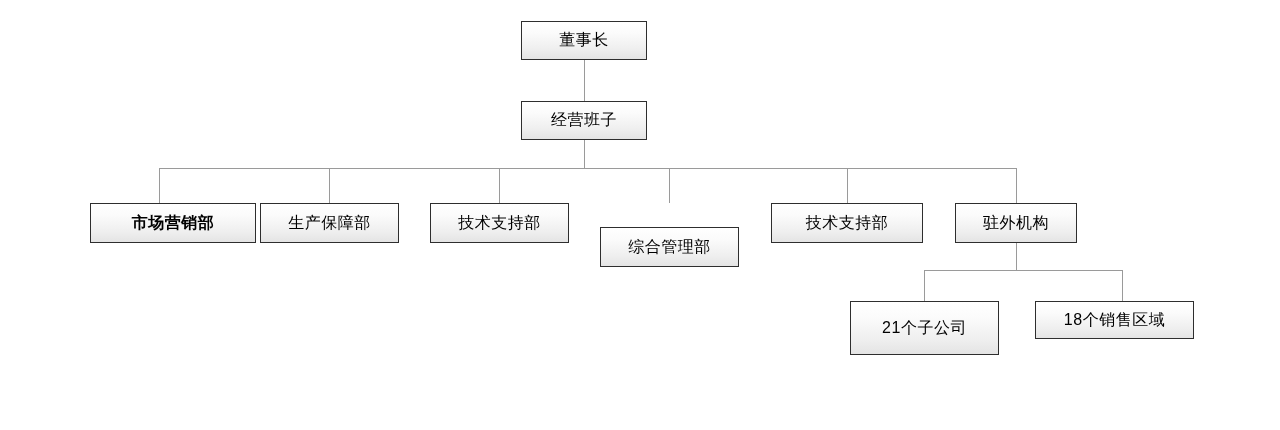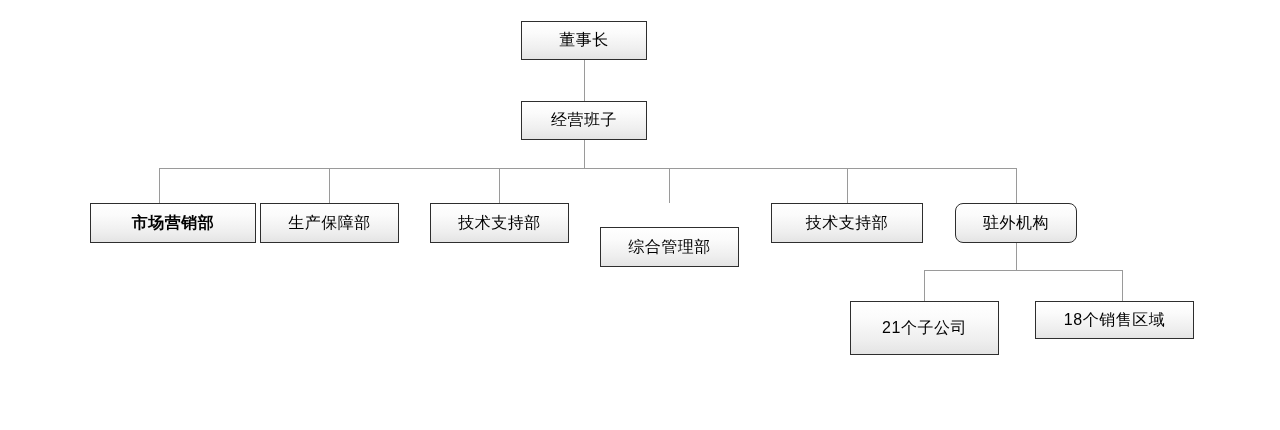--- a/index.html
+++ b/index.html
@@ -81,21 +81,21 @@
   </div>
 
   <div class="node-box" style="left:600px; top:203px; width:139px; height:40px;margin-top:24px;">
     <span>综合管理部</span>
   </div>
 
   <div class="node-box" style="left:771px; top:203px; width:152px; height:40px;">
     <span>技术支持部</span>
   </div>
 
-  <div class="node-box" style="left:955px; top:203px; width:122px; height:40px;border-radius:8px;">
+  <div class="node-box" style="left:955px; top:203px; width:122px; height:40px;">
     <span>驻外机构</span>
   </div>
 
   <div class="node-box" style="left:850px; top:301px; width:149px; height:54px;">
     <span>21个子公司</span>
   </div>
 
   <div class="node-box" style="left:1035px; top:301px; width:159px; height:38px;">
     <span>18个销售区域</span>
   </div>

